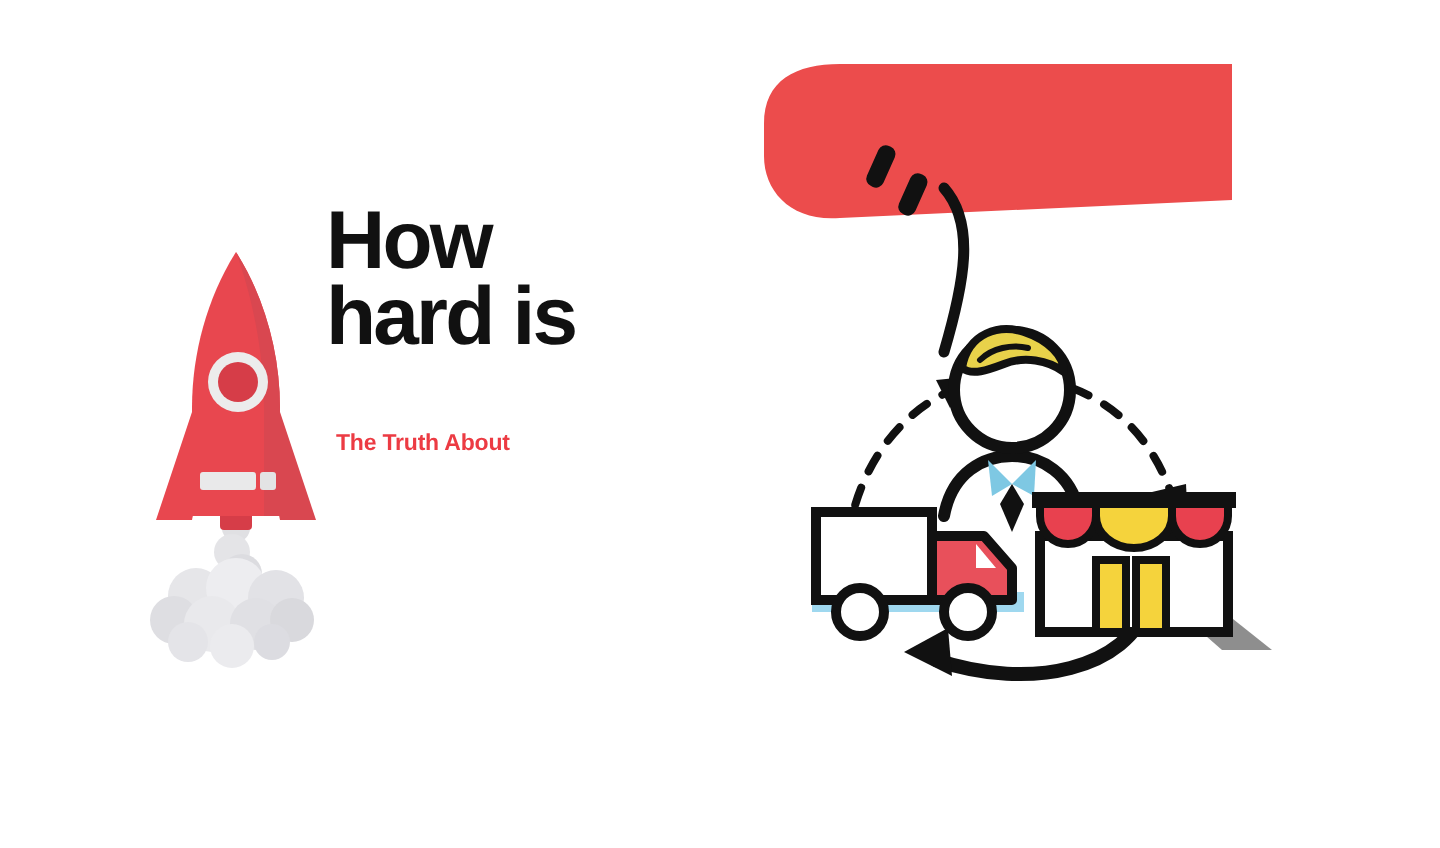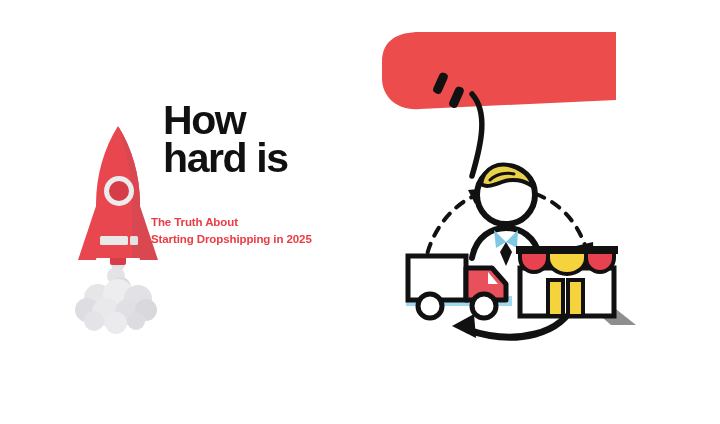--- a/index.html
+++ b/index.html
@@ -31,21 +31,21 @@
     font-family: "Liberation Sans", sans-serif;
     font-weight: bold;
     font-size: 41px;
     line-height: 38px;
     letter-spacing: -1.4px;
     color: #111111;
     white-space: nowrap;
   }
   .subhead {
     position: absolute;
-    left: 151px;
+    left: 168px;
     top: 214px;
     width: 260px;
   }
   .subhead-line {
     font-family: "Liberation Sans", sans-serif;
     font-weight: bold;
     font-size: 11.5px;
     line-height: 17px;
     letter-spacing: -0.1px;
     color: #ec3b43;
@@ -167,16 +167,15 @@
     </g>
   </svg>
 
   <div class="headline">
     <div class="headline-line">How</div>
     <div class="headline-line">hard is</div>
   </div>
 
   <div class="subhead">
     <div class="subhead-line">The Truth About</div>
-    <div class="subhead-line">Starting Dropshipping in 2025</div>
   </div>
 
 </div>
 
 </body></html>

